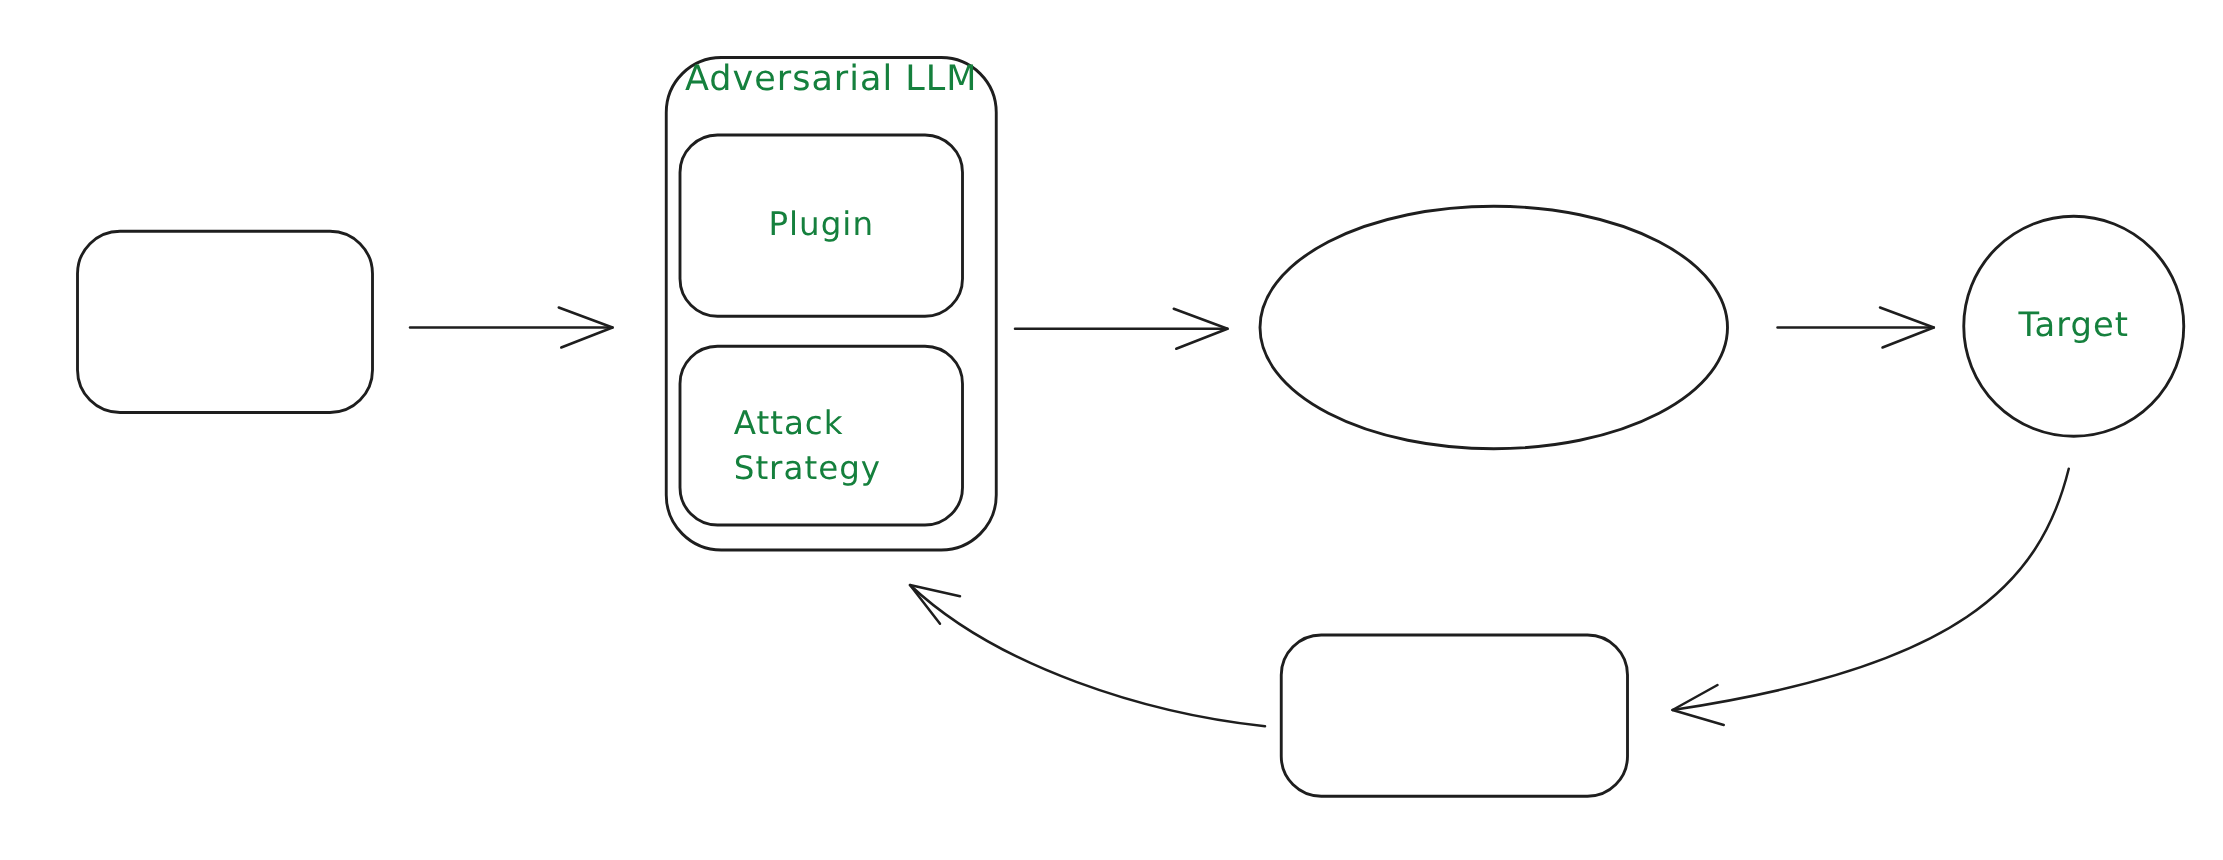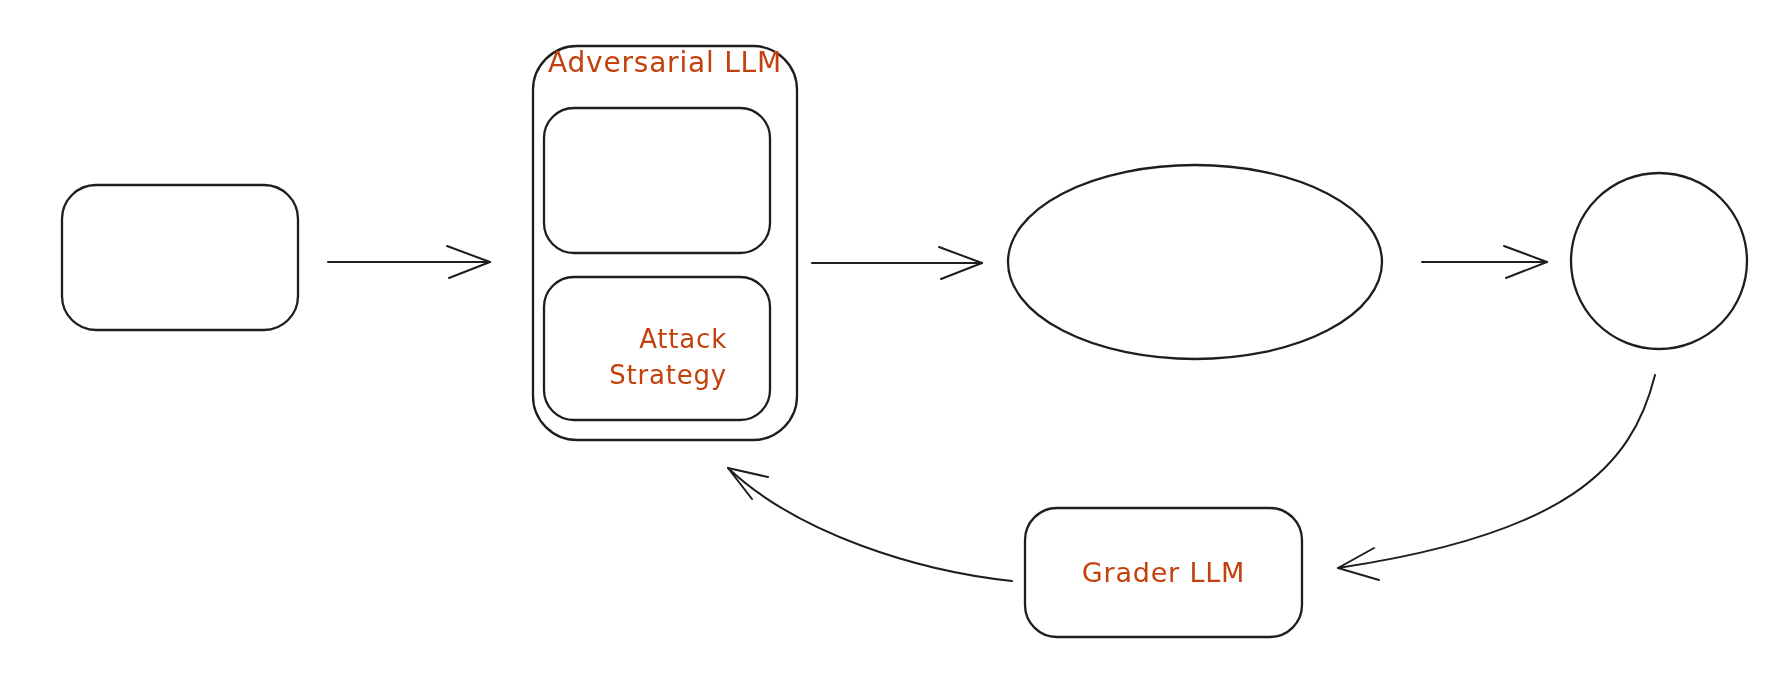--- a/index.html
+++ b/index.html
@@ -38,25 +38,25 @@
     stroke: #1e1e1e;
     stroke-width: 2;
     stroke-linecap: round;
     stroke-linejoin: round;
   }
   .label {
     position: absolute;
     display: flex;
     align-items: center;
     justify-content: center;
-    text-align: right;
+    text-align: left;
     font-size: 26px;
     letter-spacing: 0.8px;
     line-height: 1.4;
-    color: #c2410c;
+    color: #15803d;
     user-select: none;
   }
   .label .wrap-narrow {
     display: inline-block;
   }
   .label-app-purpose        { left: 62px;  top: 185px; width: 236px; height: 145px; }
   .label-app-purpose .wrap-narrow { width: 160px; }
   .label-adversarial-title  { left: 533px; top: 42px;  width: 264px; height: 42px; font-size: 28px; }
   .label-plugin             { left: 544px; top: 108px; width: 226px; height: 145px; }
   .label-attack-strategy    { left: 544px; top: 277px; width: 226px; height: 160px; }
@@ -122,24 +122,27 @@
       <path class="arrow" d="M1012,581 C918,571 798,534 728,468"></path>
       <path class="arrow" d="M728,468 L768,477 M728,468 L752,499"></path>
     </g>
   </svg>
 
 
   <div class="label label-adversarial-title">
     <span>Adversarial LLM</span>
   </div>
 
+  <div class="label label-plugin">
+    <span>Plugin</span>
+  </div>
 
   <div class="label label-attack-strategy">
     <span class="wrap-narrow">Attack Strategy</span>
   </div>
 
 
+  <div class="label label-target">
+    <span>Target</span>
+  </div>
 
-  <div class="label label-grader">
-    <span>Grader LLM</span>
-  </div>
 
 </div>
 
 </body></html>

